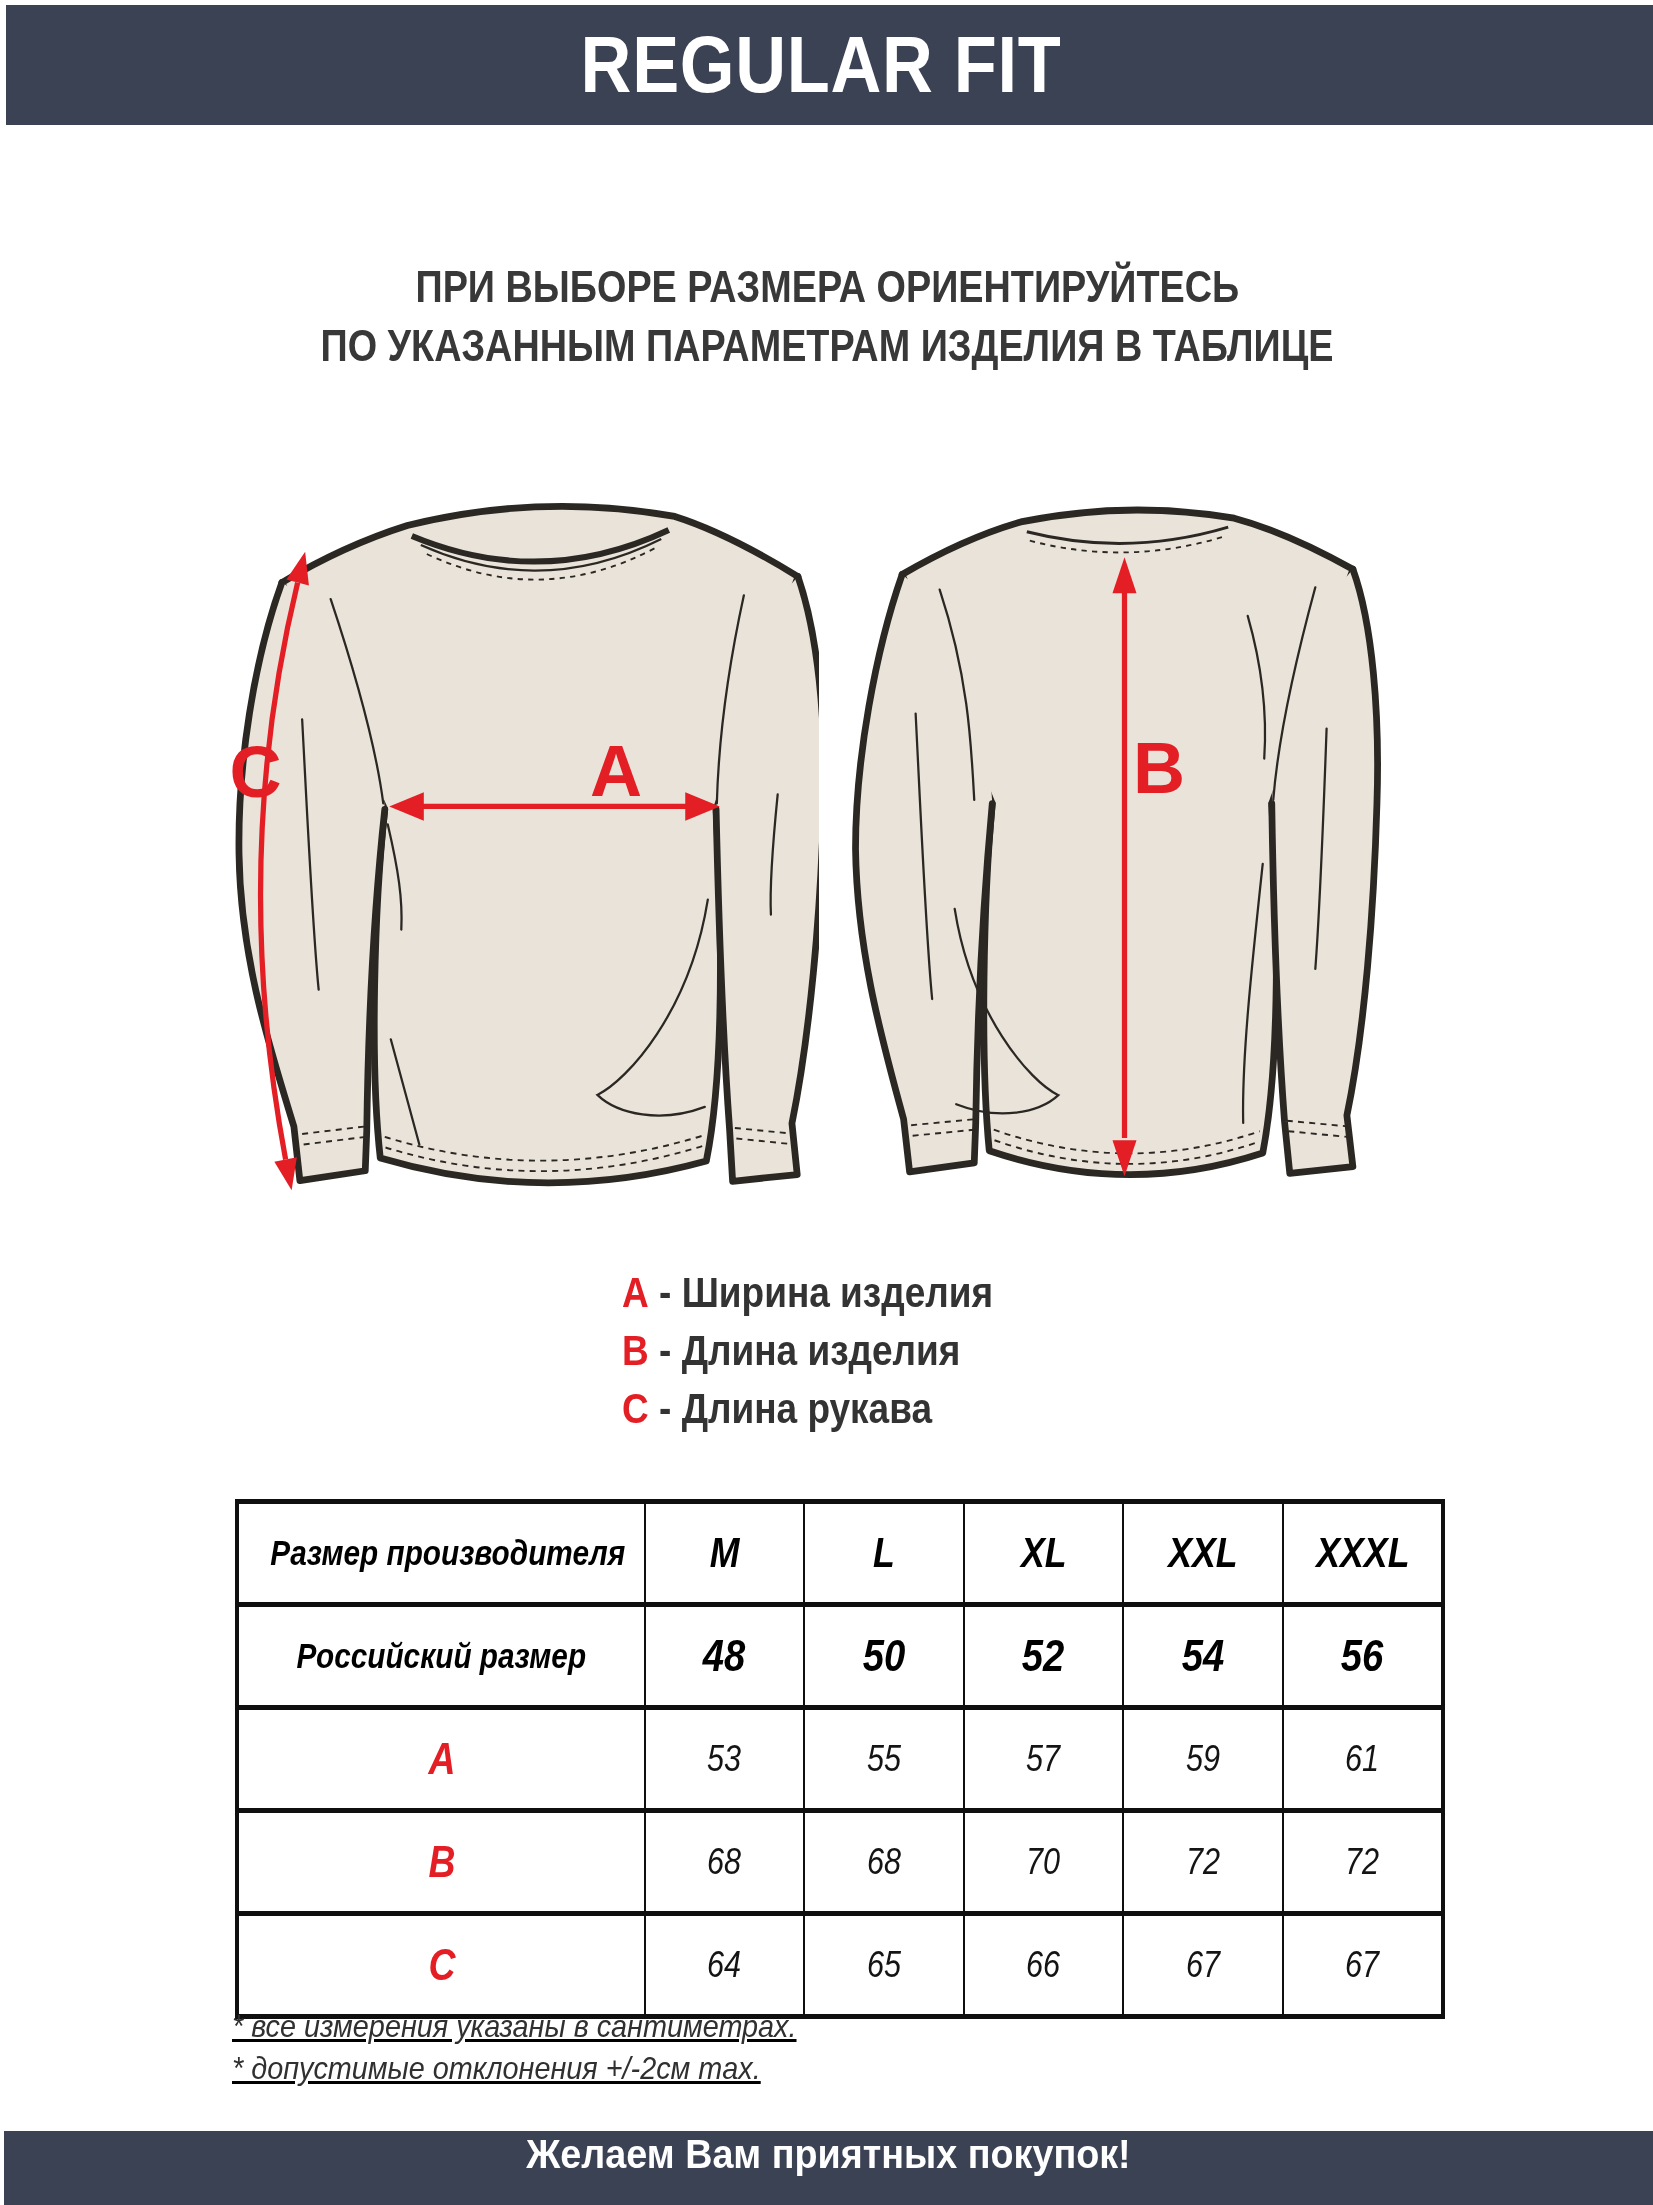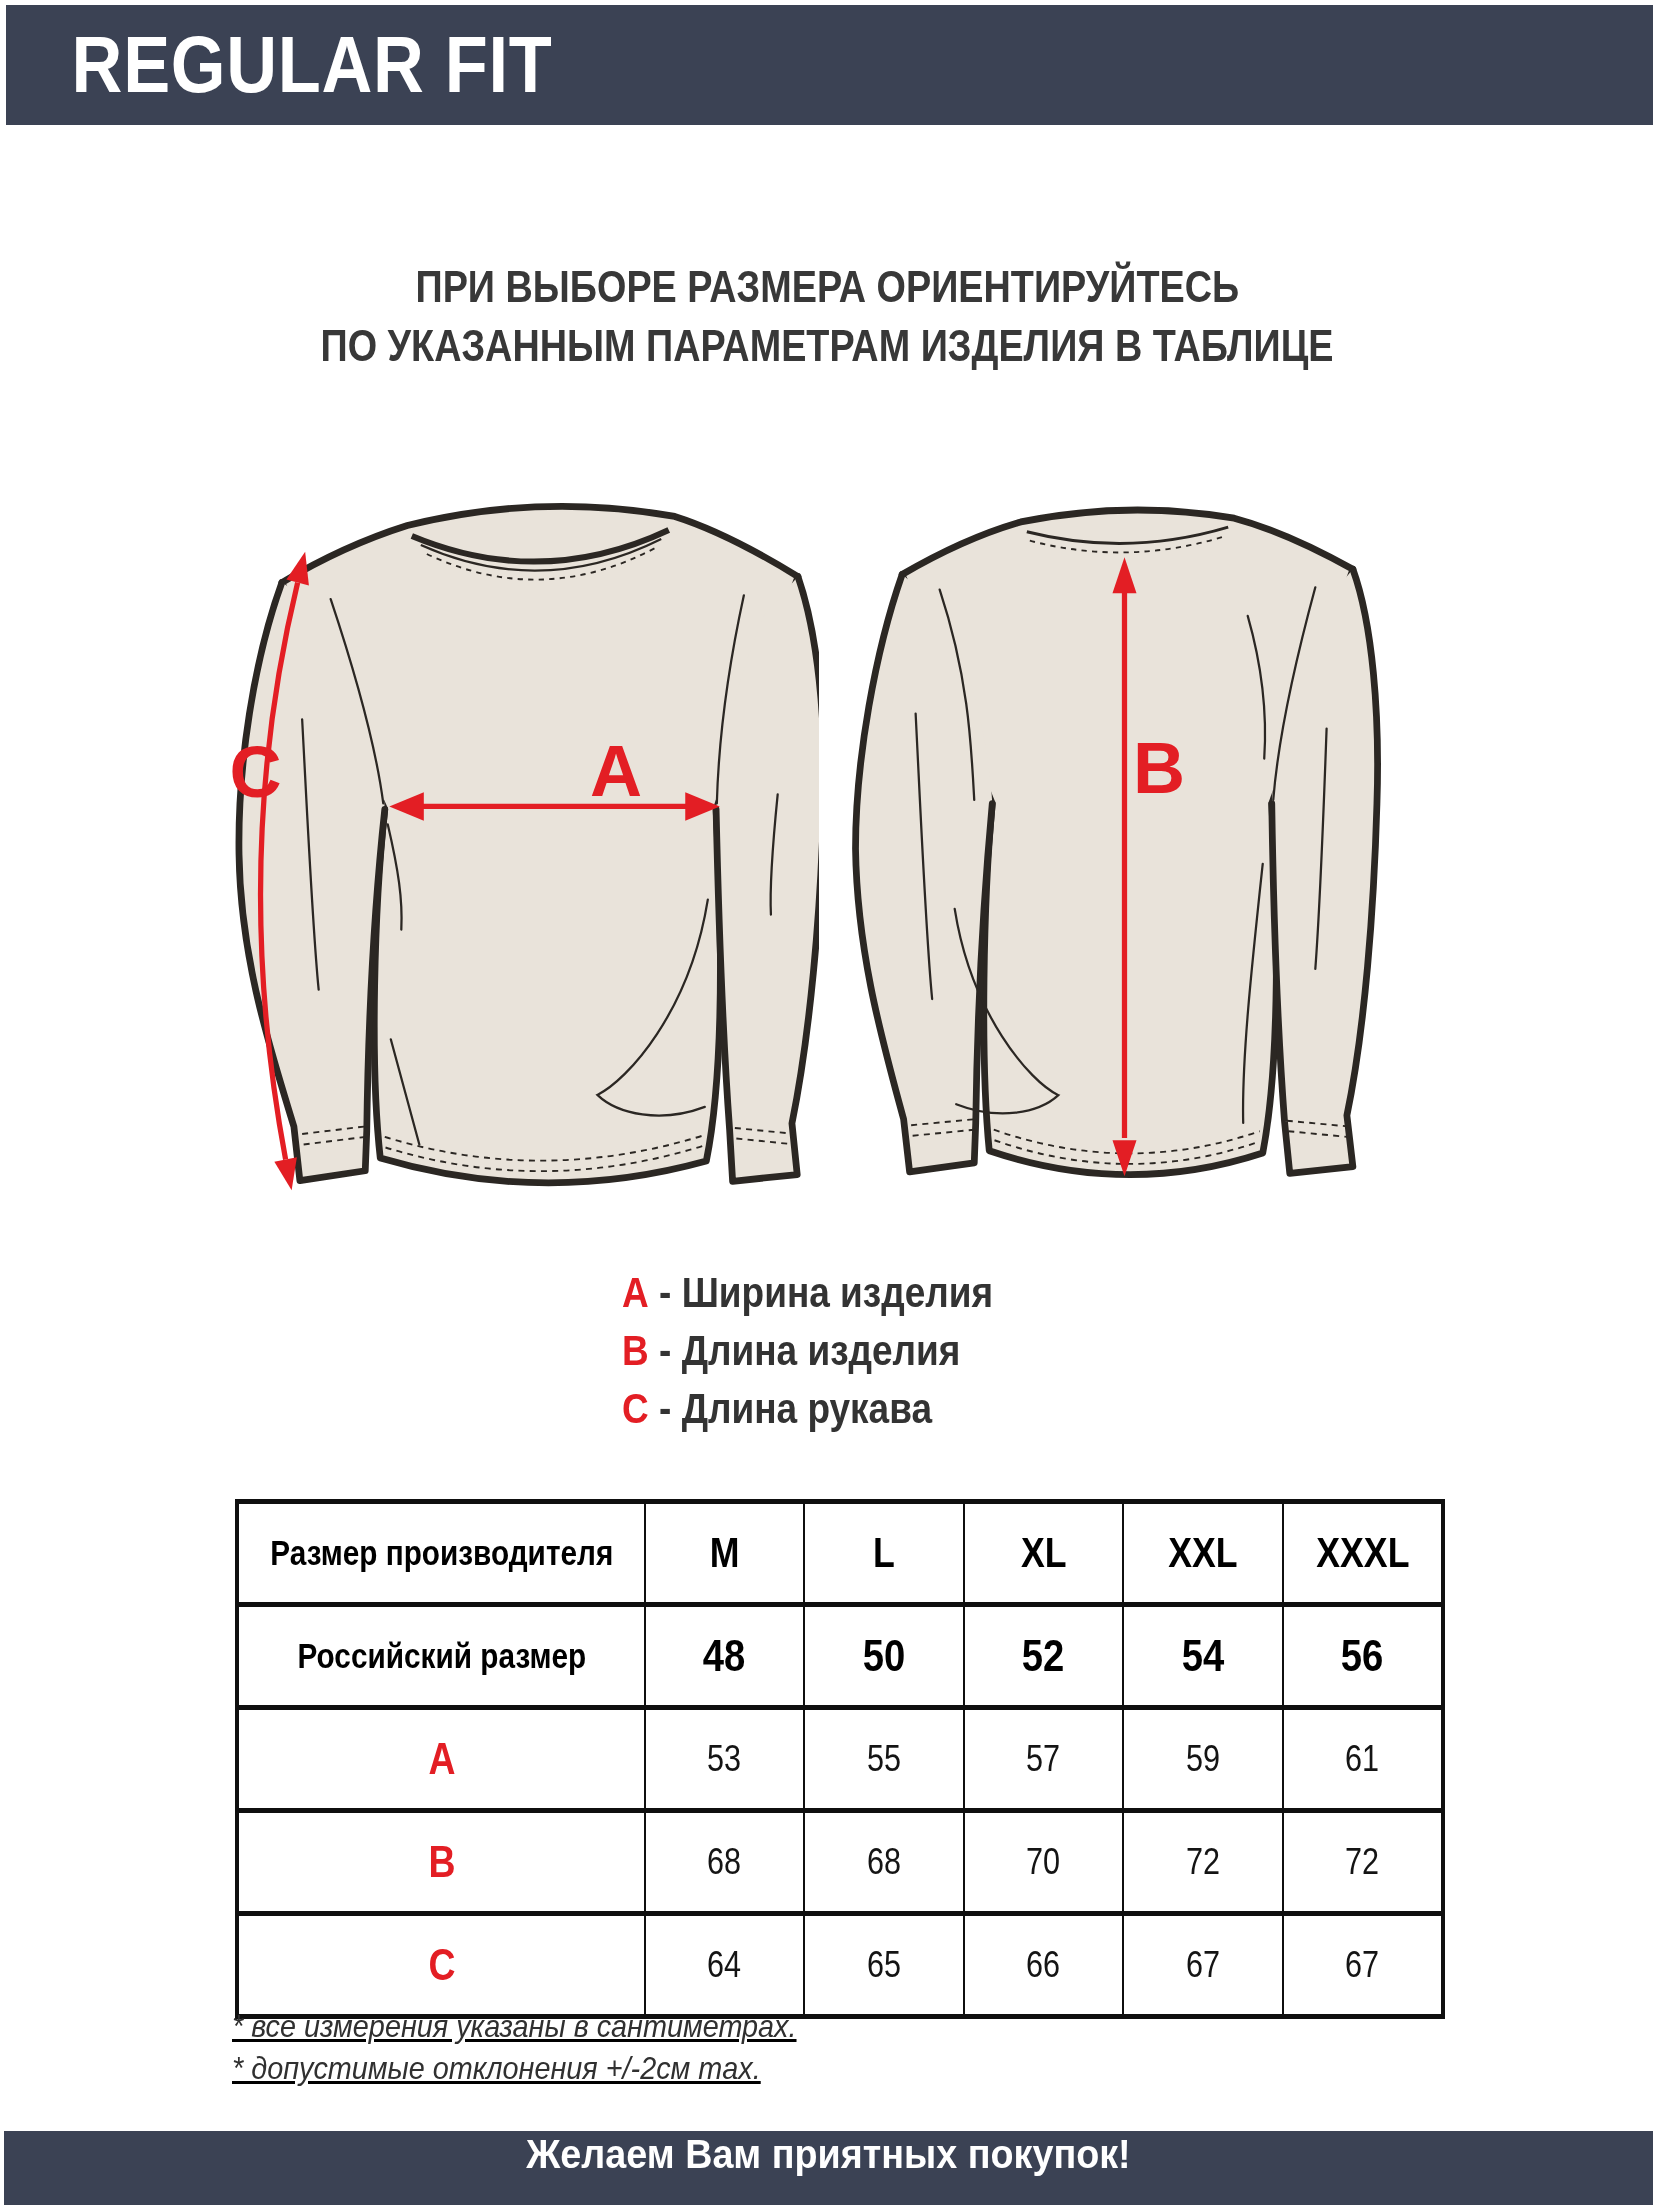--- a/index.html
+++ b/index.html
@@ -3,21 +3,21 @@
 <meta charset="utf-8">
 <style>
   html,body{margin:0;padding:0;background:#ffffff;}
   .page{
     position:relative;width:1654px;height:2205px;background:#ffffff;
     font-family:"Liberation Sans", sans-serif;overflow:hidden;
   }
   
   .topbar{
     position:absolute;left:6px;top:4.5px;right:0;height:120px;background:#3b4254;
-    display:flex;align-items:center;justify-content:flex-start;padding-right:84px;box-sizing:border-box;
+    display:flex;align-items:center;justify-content:center;padding-right:84px;box-sizing:border-box;
   }
   .topbar-text{
     color:#ffffff;font-weight:bold;font-size:80px;letter-spacing:0.8px;white-space:nowrap;
     transform:scaleX(0.88);transform-origin:right center;
   }
   
   .intro{
     position:absolute;left:0;top:257px;width:100%;
     display:flex;flex-direction:column;align-items:center;justify-content:center;
   }
@@ -36,20 +36,21 @@
     height:58px;display:flex;align-items:center;font-size:43px;font-weight:bold;color:#333333;
     transform:scaleX(0.86);transform-origin:left center;white-space:nowrap;
   }
   .legend-key{color:#e31e24;}
   .legend-dash{margin:0 12px;}
   
   table.sizes{
     position:absolute;left:235px;top:1499px;width:1207px;height:493px;
     border-collapse:collapse;table-layout:fixed;background:#ffffff;
     border:4.5px solid #0f0f0f;
+    font-style:italic;
   }
   table.sizes td{
     border:2.3px solid #0f0f0f;border-top-width:5.3px;border-bottom-width:5.3px;
     text-align:center;vertical-align:middle;padding:0;height:98px;
   }
   .cellwrap{display:inline-block;transform:scaleX(0.85);transform-origin:center;white-space:nowrap;}
   .t-rowlabel{font-size:35px;font-weight:bold;color:#000000;}
   .t-sizehead{font-size:42px;font-weight:bold;color:#000000;}
   .t-rusnum{font-size:45px;font-weight:bold;color:#000000;}
   .t-redkey{font-size:44px;font-weight:bold;color:#e31e24;}

